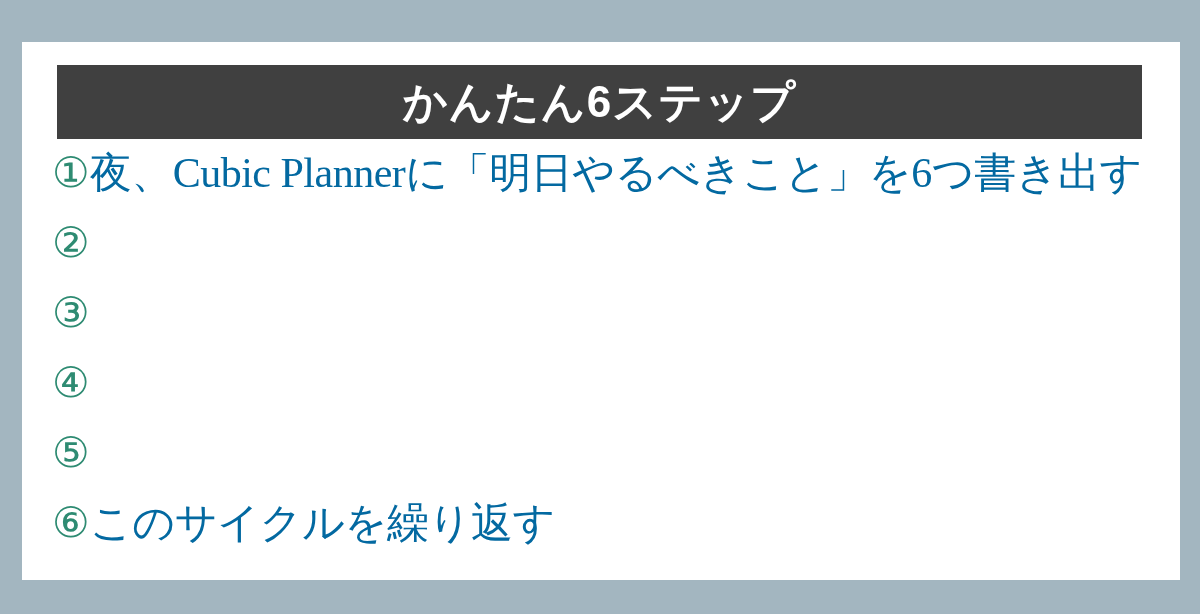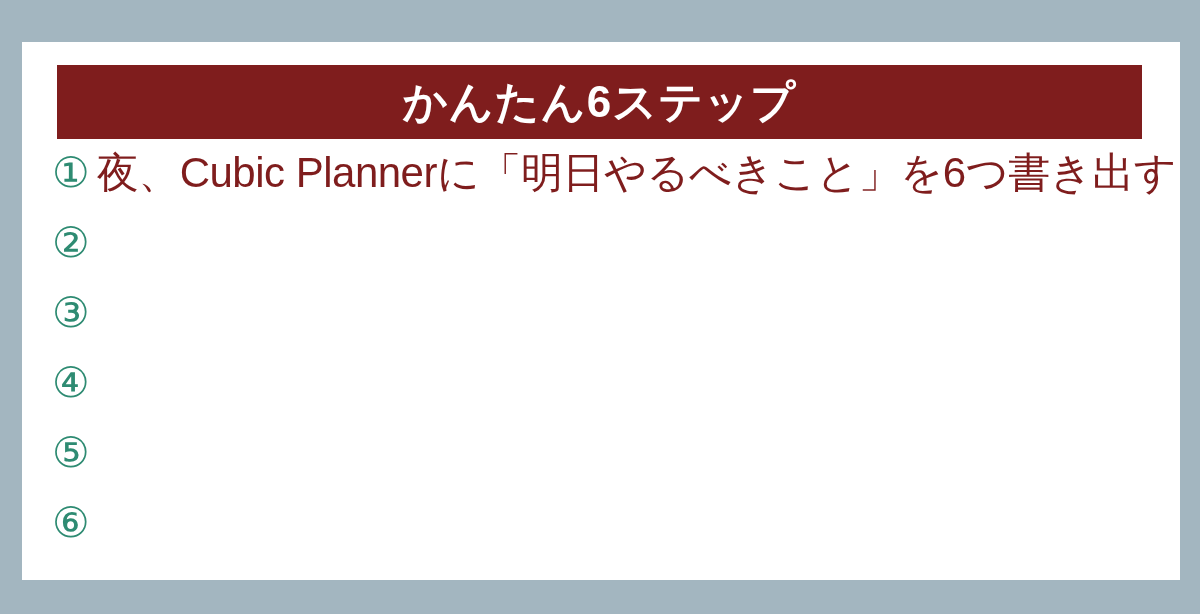--- a/index.html
+++ b/index.html
@@ -34,21 +34,21 @@
     background: #ffffff;
   }
 
   
   .title-banner {
     position: absolute;
     left: 35px;
     top: 23px;
     width: 1085px;
     height: 74px;
-    background: #7f1d1d;
+    background: #404040;
     display: flex;
     align-items: center;
     justify-content: center;
   }
 
   .title-text {
     color: #ffffff;
     font-size: 44px;
     font-weight: 700;
     letter-spacing: 1px;
@@ -75,27 +75,26 @@
 
   .step-marker {
     color: #2e8b72;
     font-size: 42px;
     line-height: 1;
     flex: 0 0 auto;
     font-family: "DejaVu Sans", "Liberation Sans", sans-serif;
   }
 
   .step-text {
-    color: #7f1d1d;
+    color: #0369a1;
     font-size: 42px;
     line-height: 1;
     flex: 0 1 auto;
     letter-spacing: -0.5px;
-    font-family: Liberation Sans, sans-serif;
-    margin-left: 7px;
+    font-family: Liberation Serif, serif;
   }
 </style>
 </head>
 <body>
 
 <div class="poster">
 
   <div class="card">
 
     <div class="title-banner">
@@ -120,18 +119,19 @@
       <li class="step-item">
         <span class="step-marker">④</span>
       </li>
 
       <li class="step-item">
         <span class="step-marker">⑤</span>
       </li>
 
       <li class="step-item">
         <span class="step-marker">⑥</span>
+        <span class="step-text">このサイクルを繰り返す</span>
       </li>
 
     </ul>
 
   </div>
 </div>
 
 </body></html>

